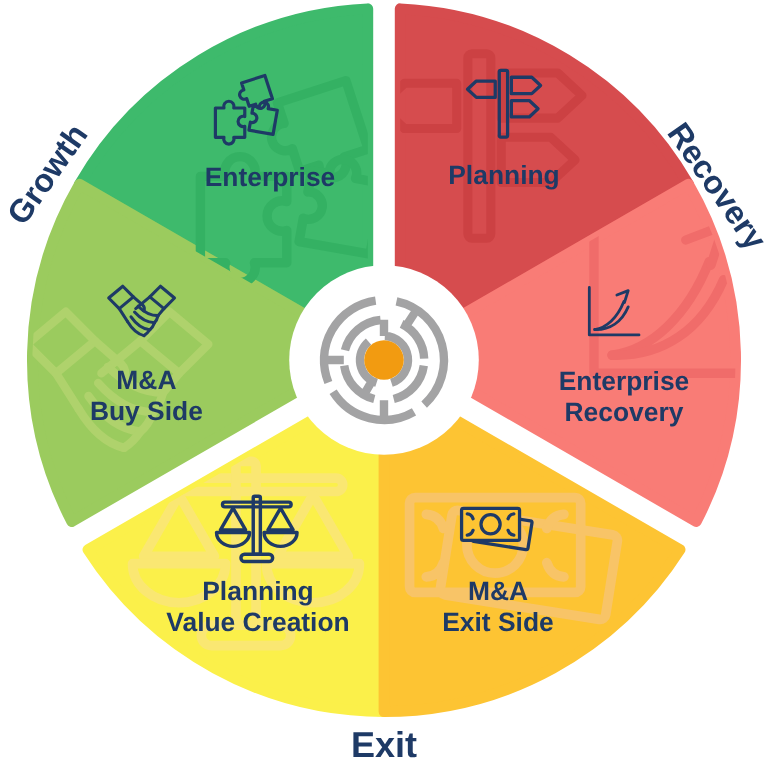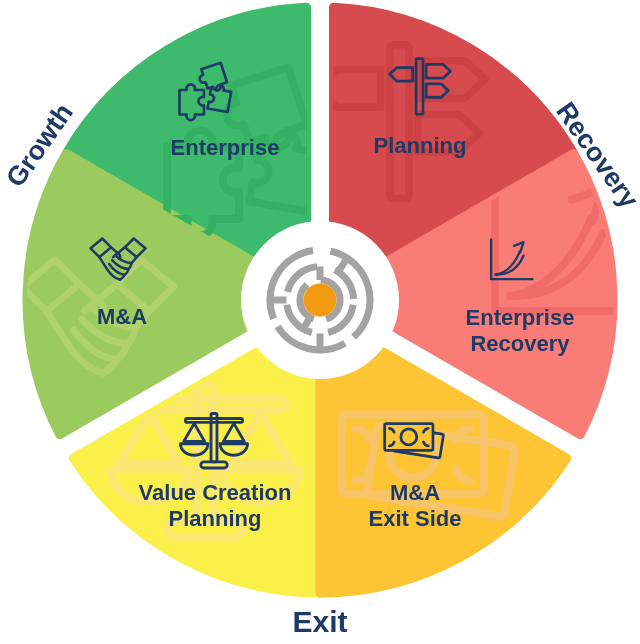--- a/index.html
+++ b/index.html
@@ -148,30 +148,31 @@
 
   <div id="lbl-growth" class="outer-label">Growth</div>
   <div id="lbl-recovery" class="outer-label">Recovery</div>
   <div id="lbl-exit" class="outer-label">Exit</div>
 
   <div id="lbl-et" class="seg-label">
     <div>Enterprise</div>
   </div>
   <div id="lbl-mabs" class="seg-label">
     <div>M&amp;A</div>
+    <div>Buy Side</div>
   </div>
   <div id="lbl-bt" class="seg-label">
     <div>Planning</div>
   </div>
   <div id="lbl-pr" class="seg-label">
     <div>Enterprise</div>
     <div>Recovery</div>
   </div>
   <div id="lbl-vcp" class="seg-label">
+    <div>Planning</div>
     <div>Value Creation</div>
-    <div>Planning</div>
   </div>
   <div id="lbl-mass" class="seg-label">
     <div>M&amp;A</div>
     <div>Exit Side</div>
   </div>
 
 </div>
 
 </body></html>

